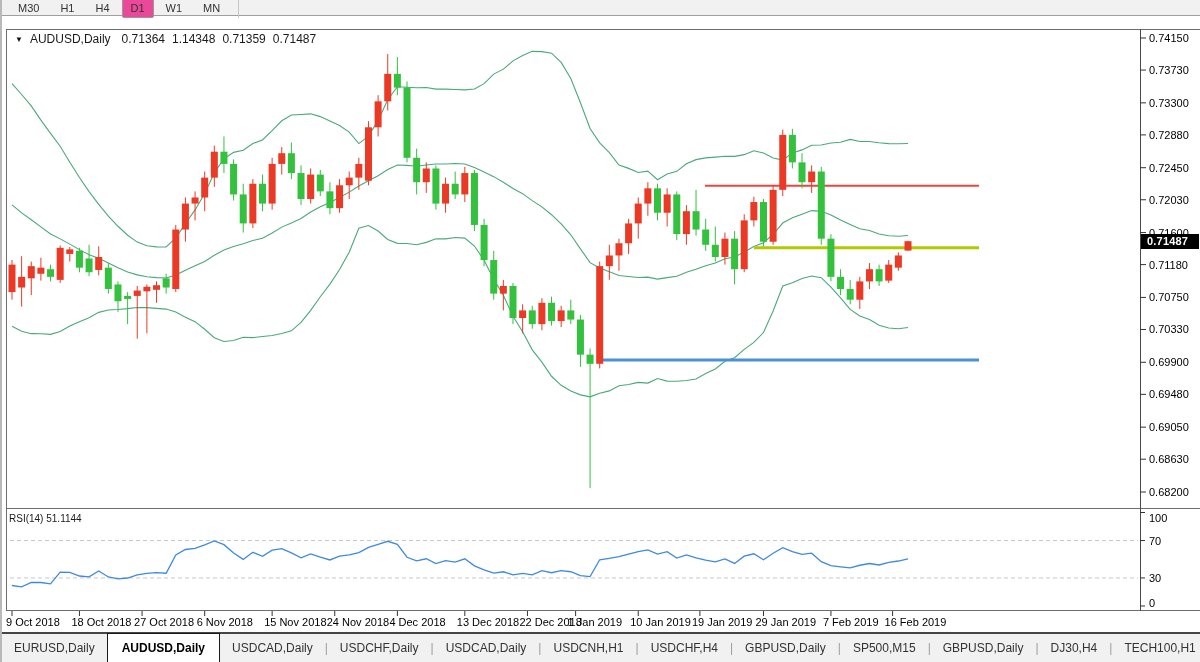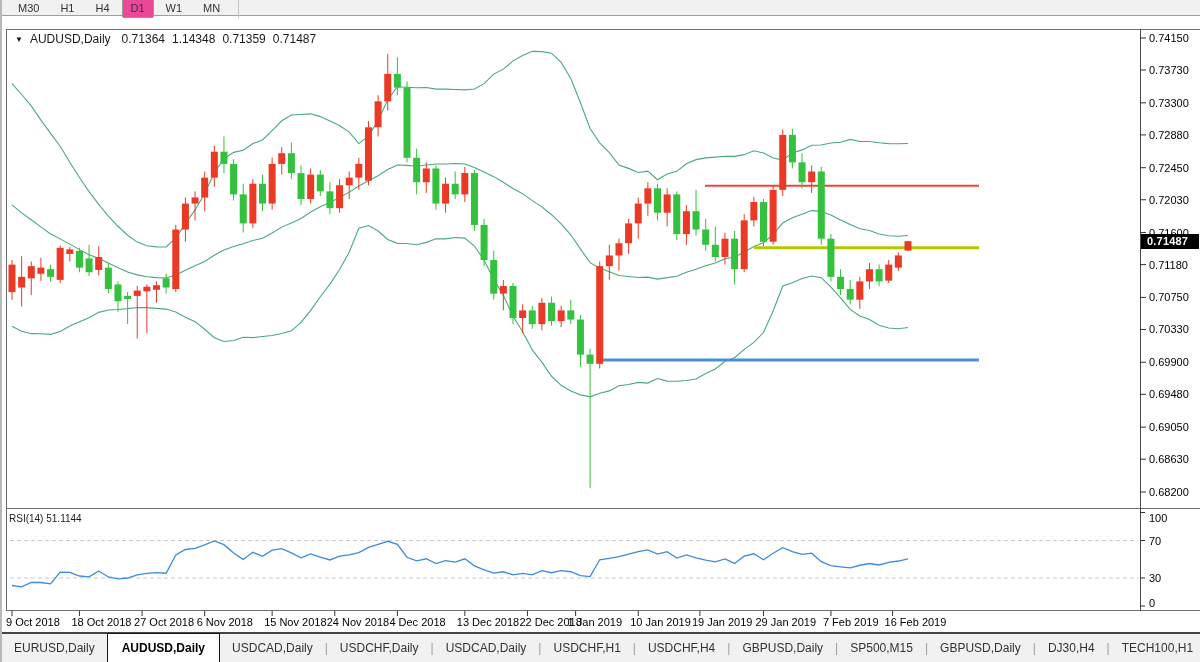--- a/index.html
+++ b/index.html
@@ -364,21 +364,21 @@
 
 <div id="tabbar">
     <div class="tab">EURUSD,Daily</div>
     <div class="tab active">AUDUSD,Daily</div>
     <div class="tab">USDCAD,Daily</div>
     <span class="tab-sep">|</span>
     <div class="tab">USDCHF,Daily</div>
     <span class="tab-sep">|</span>
     <div class="tab">USDCAD,Daily</div>
     <span class="tab-sep">|</span>
-    <div class="tab">USDCHF,H1</div>
+    <div class="tab">USDCNH,H1</div>
     <span class="tab-sep">|</span>
     <div class="tab">USDCHF,H4</div>
     <span class="tab-sep">|</span>
     <div class="tab">GBPUSD,Daily</div>
     <span class="tab-sep">|</span>
     <div class="tab">SP500,M15</div>
     <span class="tab-sep">|</span>
     <div class="tab">GBPUSD,Daily</div>
     <span class="tab-sep">|</span>
     <div class="tab">DJ30,H4</div>

